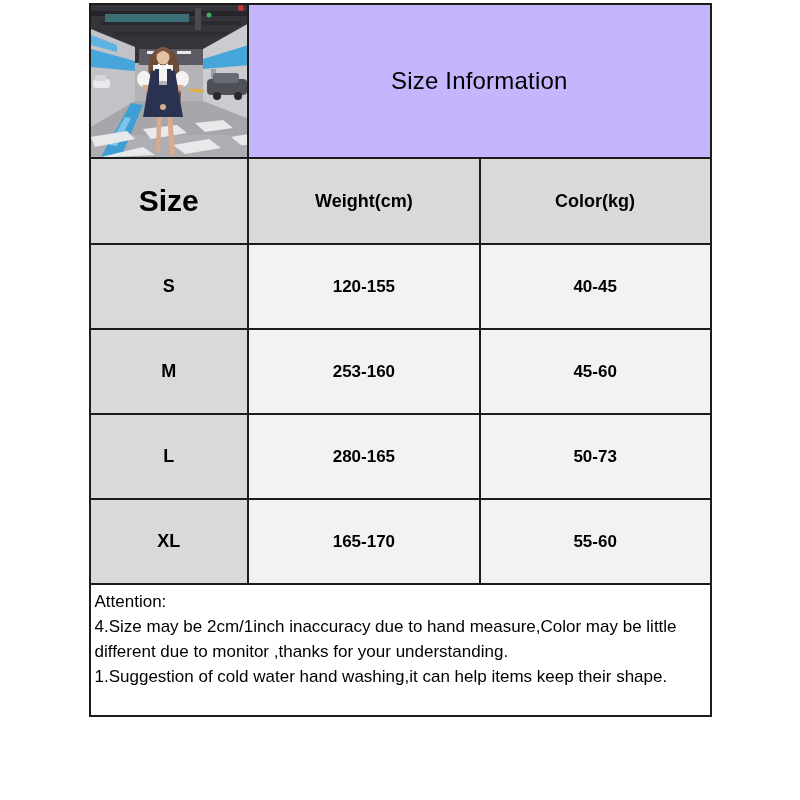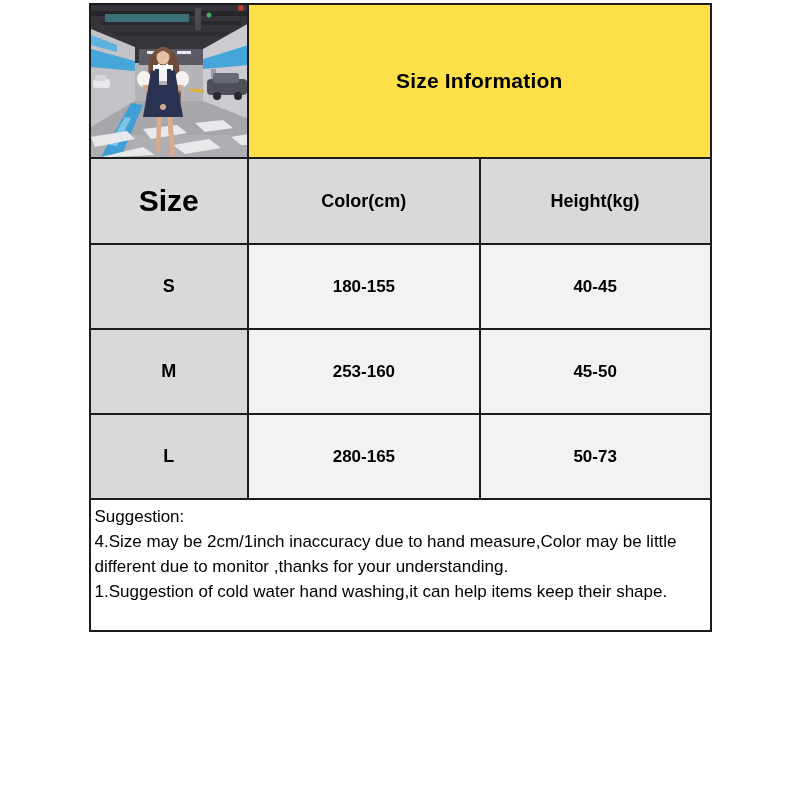--- a/index.html
+++ b/index.html
@@ -29,23 +29,23 @@
     vertical-align: middle;
     overflow: hidden;
   }
   .photo-cell {
     width: 158px;
     height: 152px;
     background: #9a9aa0;
   }
   .photo-cell svg { display: block; }
   .title-cell {
-    background: #fde047;
-    font-size: 21px;
-    font-weight: bold;
+    background: #c4b5fd;
+    font-size: 24px;
+    font-weight: normal;
     letter-spacing: 0.2px;
   }
   .header-row th {
     background: #d9d9d9;
     height: 84px;
     font-weight: bold;
     font-size: 18px;
     margin-top: 48px;
   }
   .header-row th.size-col-header {
@@ -171,43 +171,48 @@
 
             <circle cx="72" cy="102" r="3" fill="#d8ab8d"></circle>
           </g>
         </svg>
       </td>
       <td class="title-cell" colspan="2">Size Information</td>
     </tr>
 
     <tr class="header-row">
       <th class="size-col-header">Size</th>
-      <th>Color(cm)</th>
-      <th>Height(kg)</th>
+      <th>Weight(cm)</th>
+      <th>Color(kg)</th>
     </tr>
 
     <tr class="data-row">
       <td class="size-name">S</td>
-      <td class="range-cell">180-155</td>
+      <td class="range-cell">120-155</td>
       <td class="range-cell">40-45</td>
     </tr>
     <tr class="data-row">
       <td class="size-name">M</td>
       <td class="range-cell">253-160</td>
-      <td class="range-cell">45-50</td>
+      <td class="range-cell">45-60</td>
     </tr>
     <tr class="data-row">
       <td class="size-name">L</td>
       <td class="range-cell">280-165</td>
       <td class="range-cell">50-73</td>
     </tr>
+    <tr class="data-row">
+      <td class="size-name">XL</td>
+      <td class="range-cell">165-170</td>
+      <td class="range-cell">55-60</td>
+    </tr>
 
     <tr>
       <td class="attention-cell" colspan="3">
-        <div>Suggestion:</div>
+        <div>Attention:</div>
         <div>4.Size may be 2cm/1inch inaccuracy due to hand measure,Color may be little</div>
         <div>different due to monitor ,thanks for your understanding.</div>
         <div>1.Suggestion of cold water hand washing,it can help items keep their shape.</div>
       </td>
     </tr>
   </tbody>
     </table>
 </div>
 
 </body></html>

